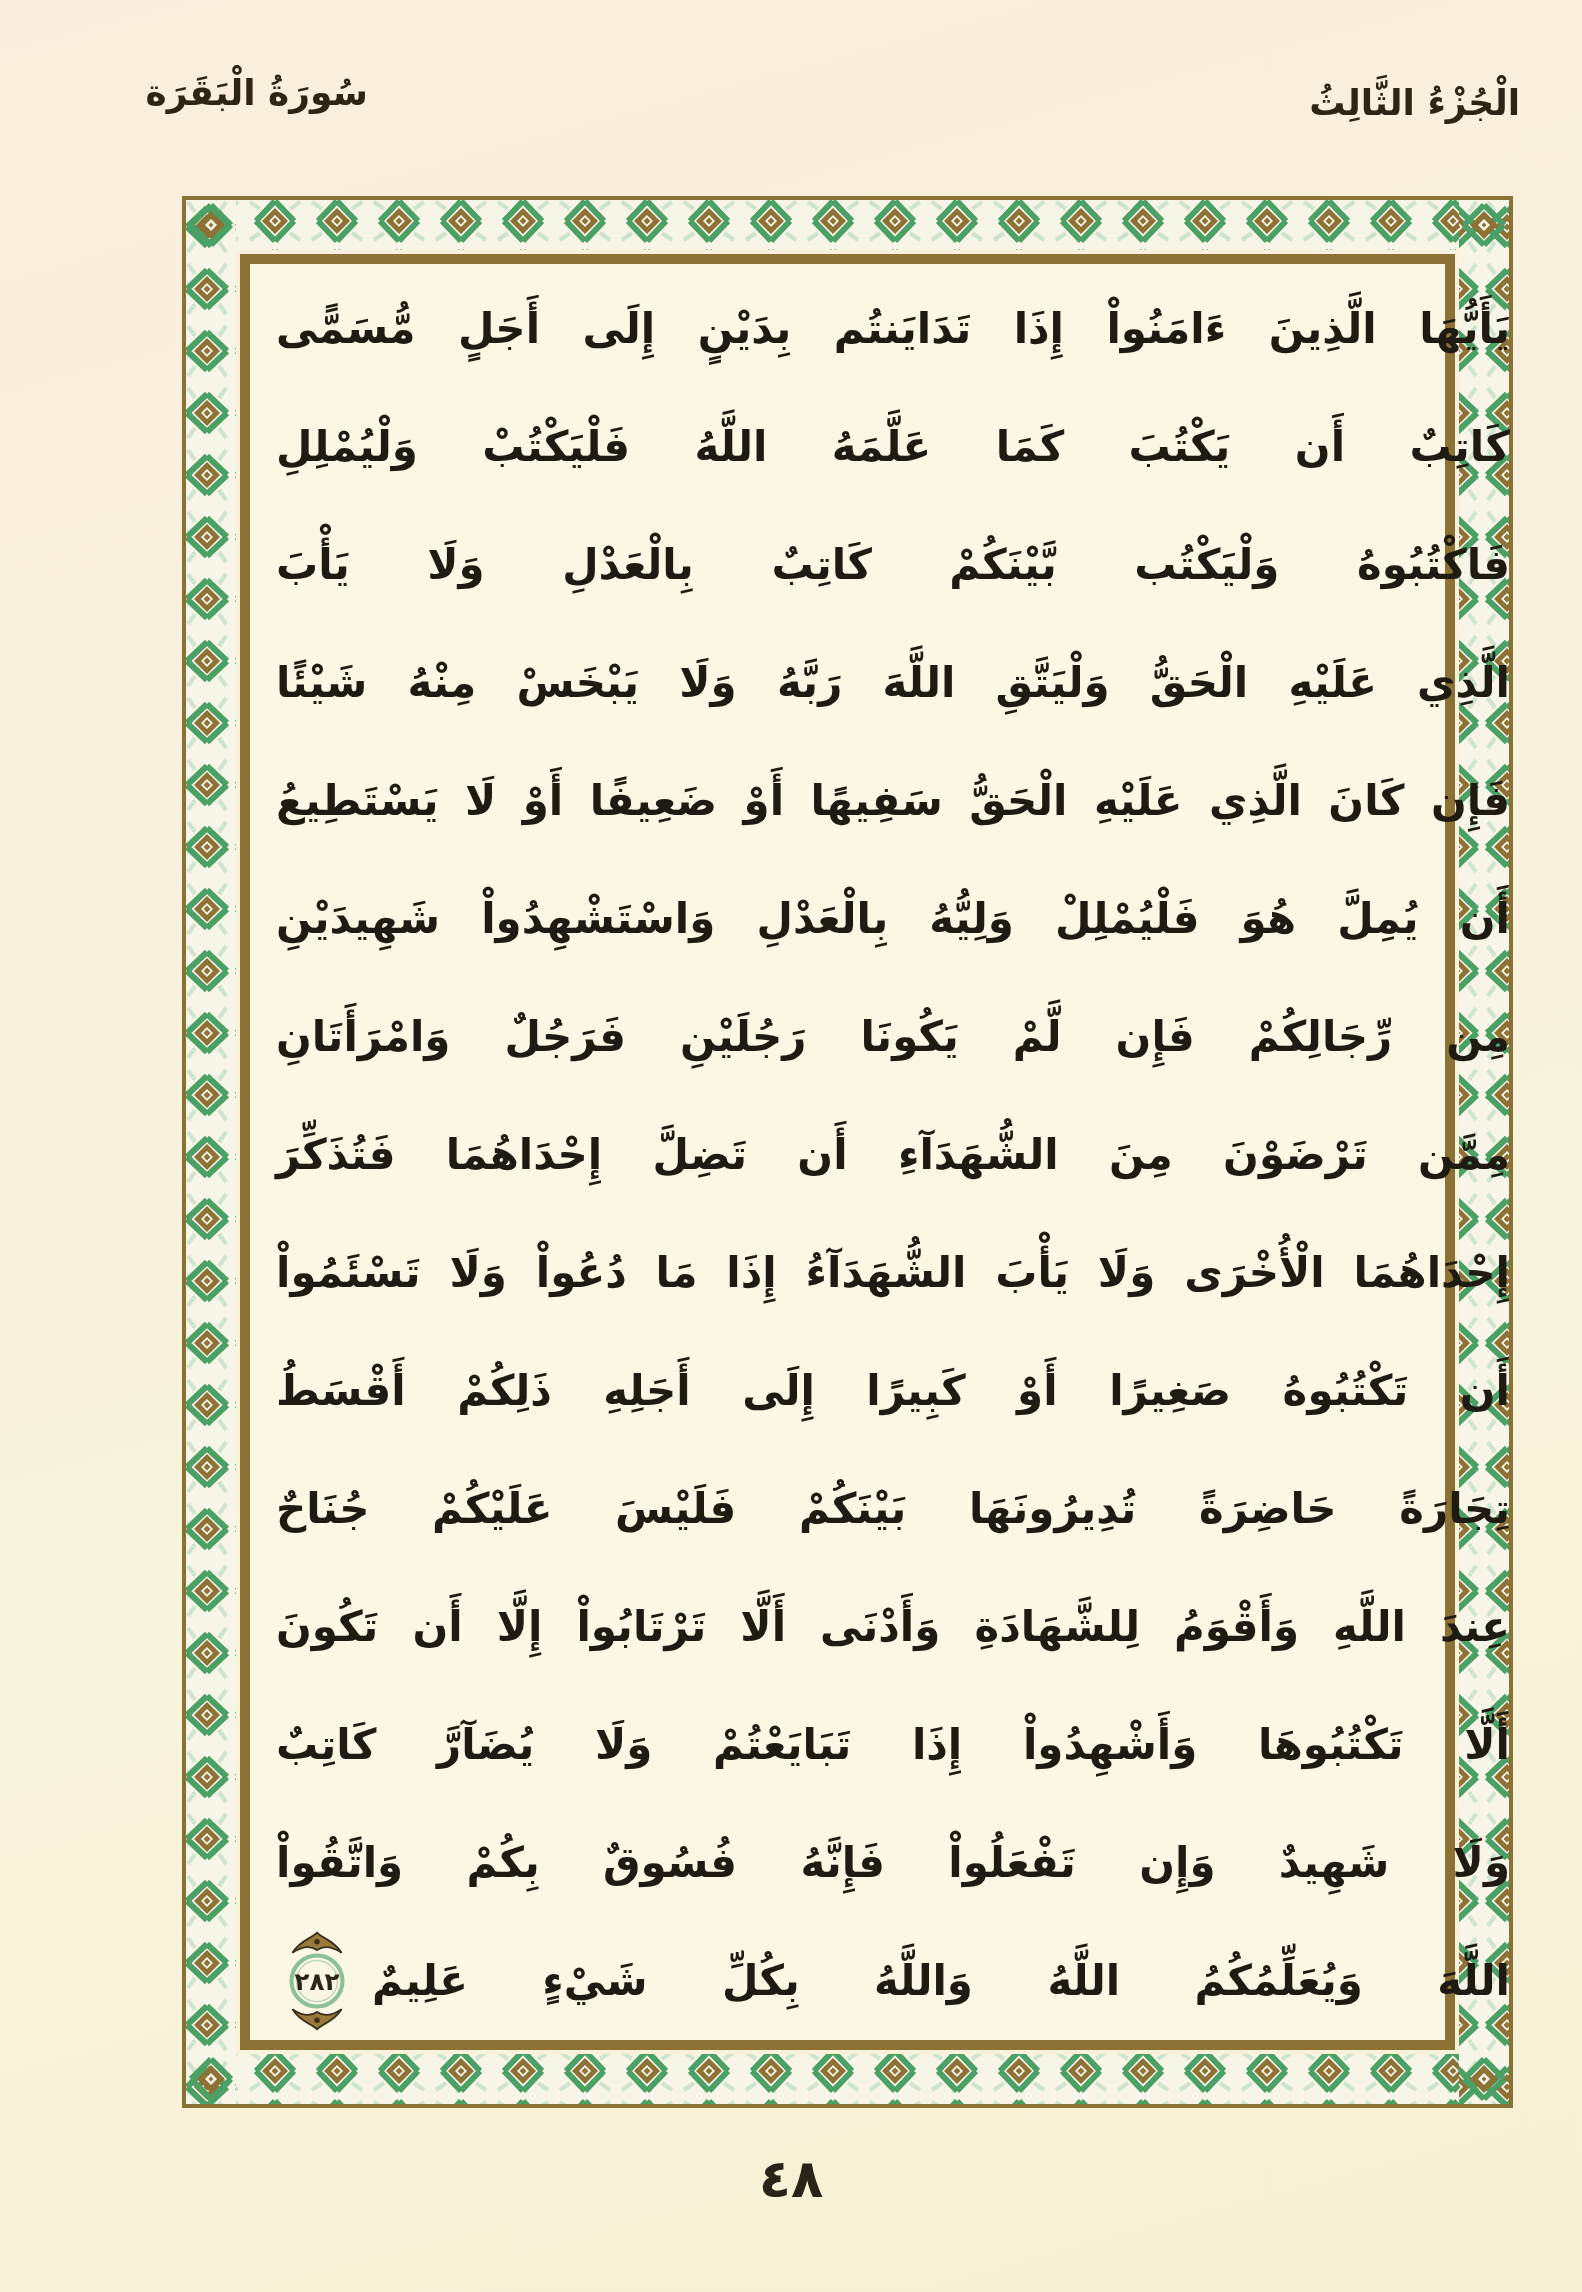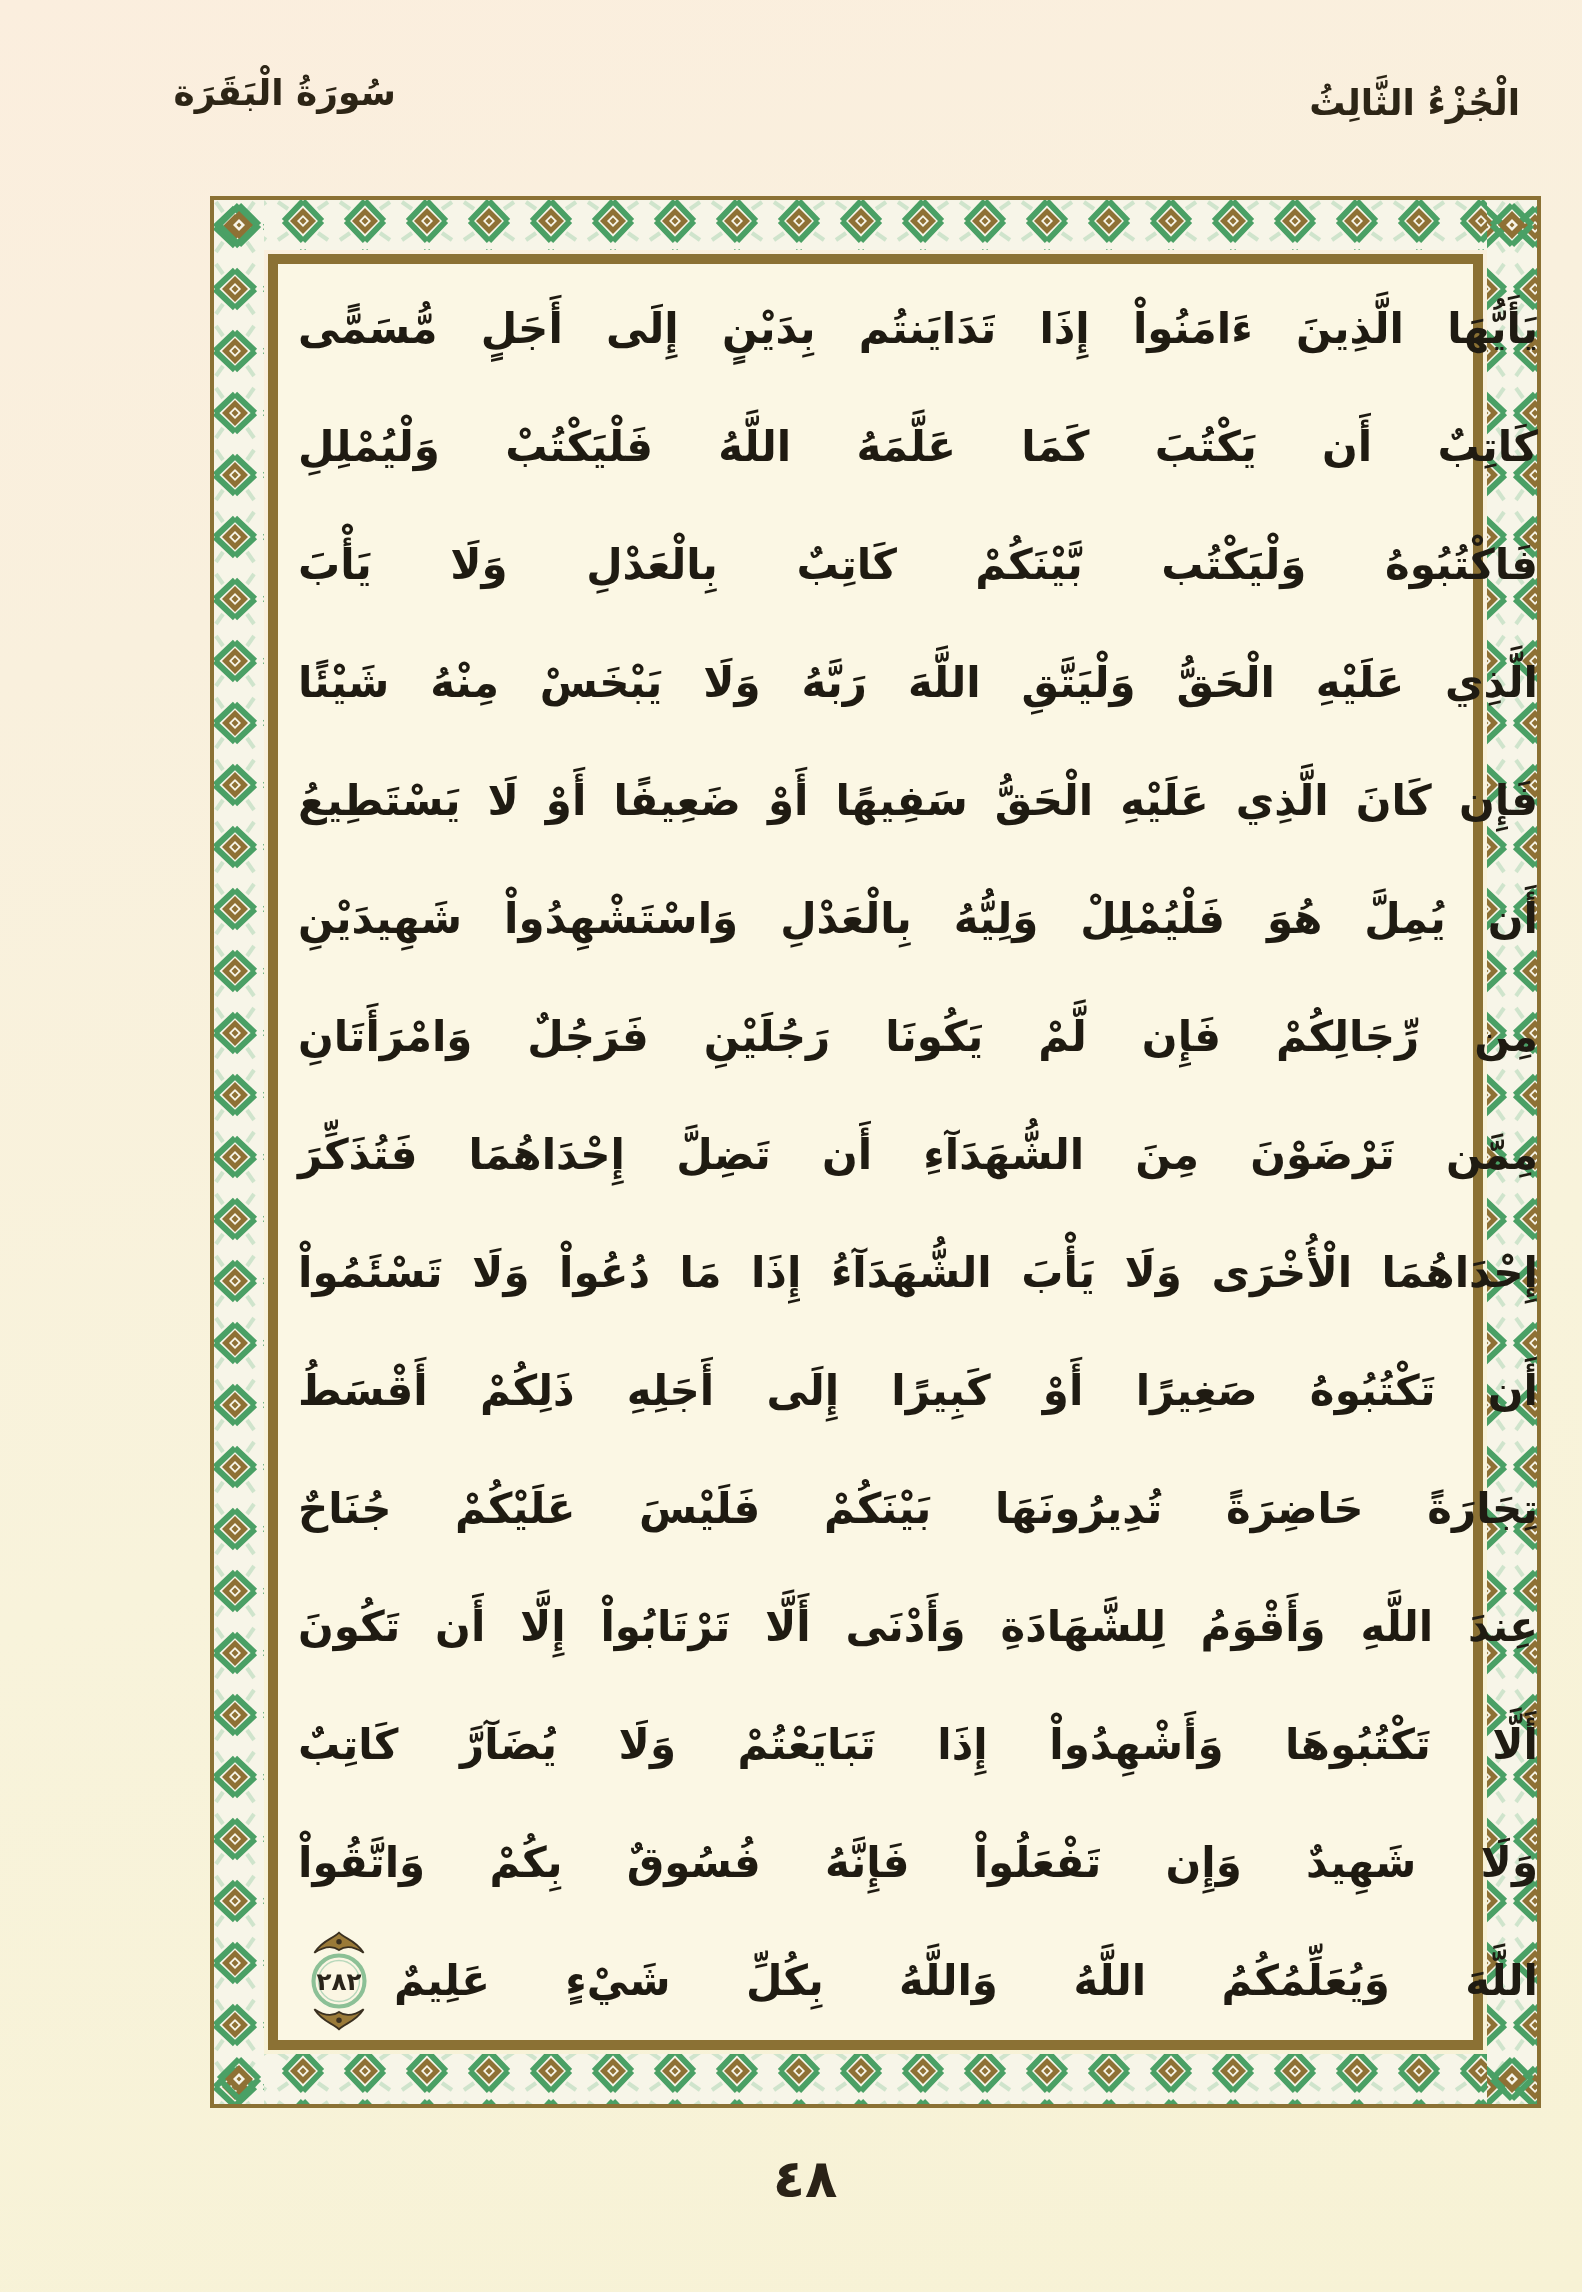--- a/index.html
+++ b/index.html
@@ -2,21 +2,21 @@
 <html lang="ar" dir="rtl"><head>
 <meta charset="utf-8">
 <style>
   html,body{margin:0;padding:0;}
   body{
     width:1582px;height:2292px;
     font-family:"DejaVu Sans",sans-serif;
     background:linear-gradient(165deg,#fbeede 0%,#f9f0dd 25%,#f8f3db 60%,#f7f2d5 100%);
     position:relative;overflow:hidden;
   }
-  .page{position:absolute;inset:0;margin-left:28px;}
+  .page{position:absolute;inset:0;}
 
   
   .hdr{
     position:absolute;
     color:#2d2516;
     font-weight:bold;
     font-size:36px;
     letter-spacing:0;
     text-align:center;
     white-space:nowrap;
@@ -25,21 +25,21 @@
   .hdr-juz{top:82px;right:62px;width:190px;}
 
   
   .frame-svg{position:absolute;left:182px;top:196px;width:1331px;height:1912px;}
 
   
   .text-area{
     position:absolute;
     left:250px;top:264px;width:1286px;height:1776px;
     box-sizing:border-box;
-    padding:6px 26px 0 20px;
+    padding:6px 26px 0 26px;
     direction:rtl;
     border-radius:28px;
   }
   .qline{
     height:118px;
     line-height:118px;
     font-size:42px;
     font-weight:bold;
     color:#1f1b12;
     text-align:justify;

